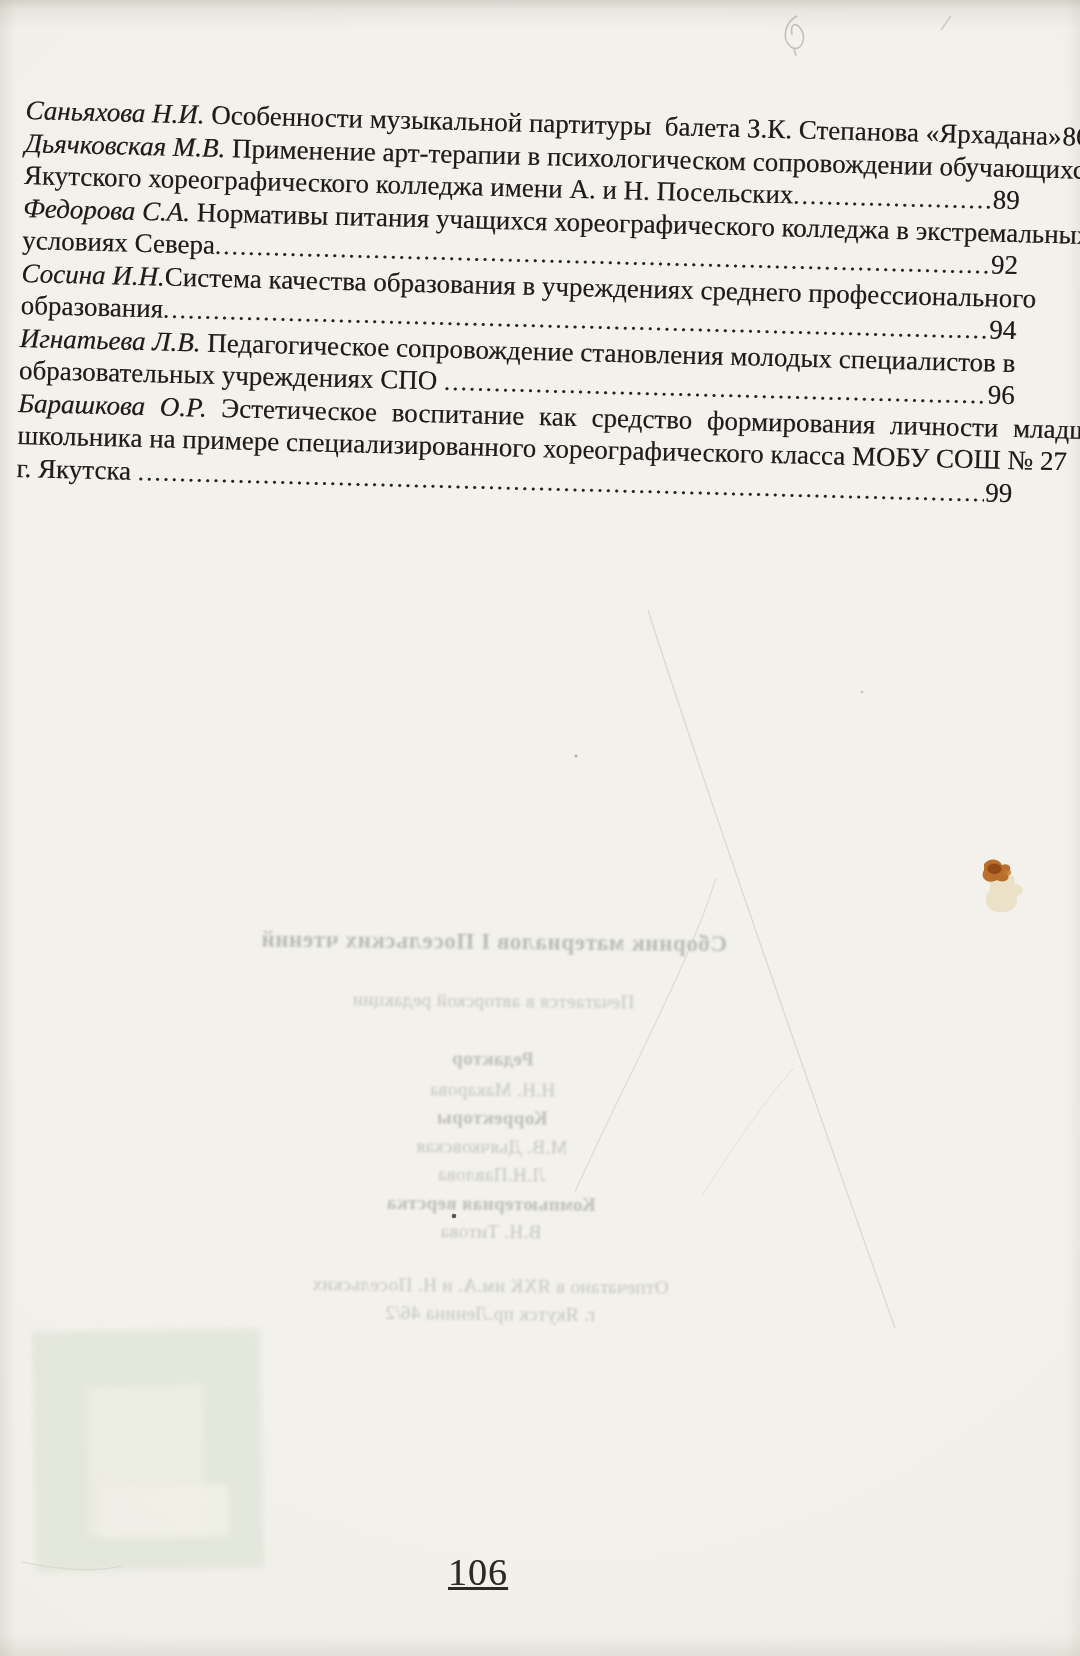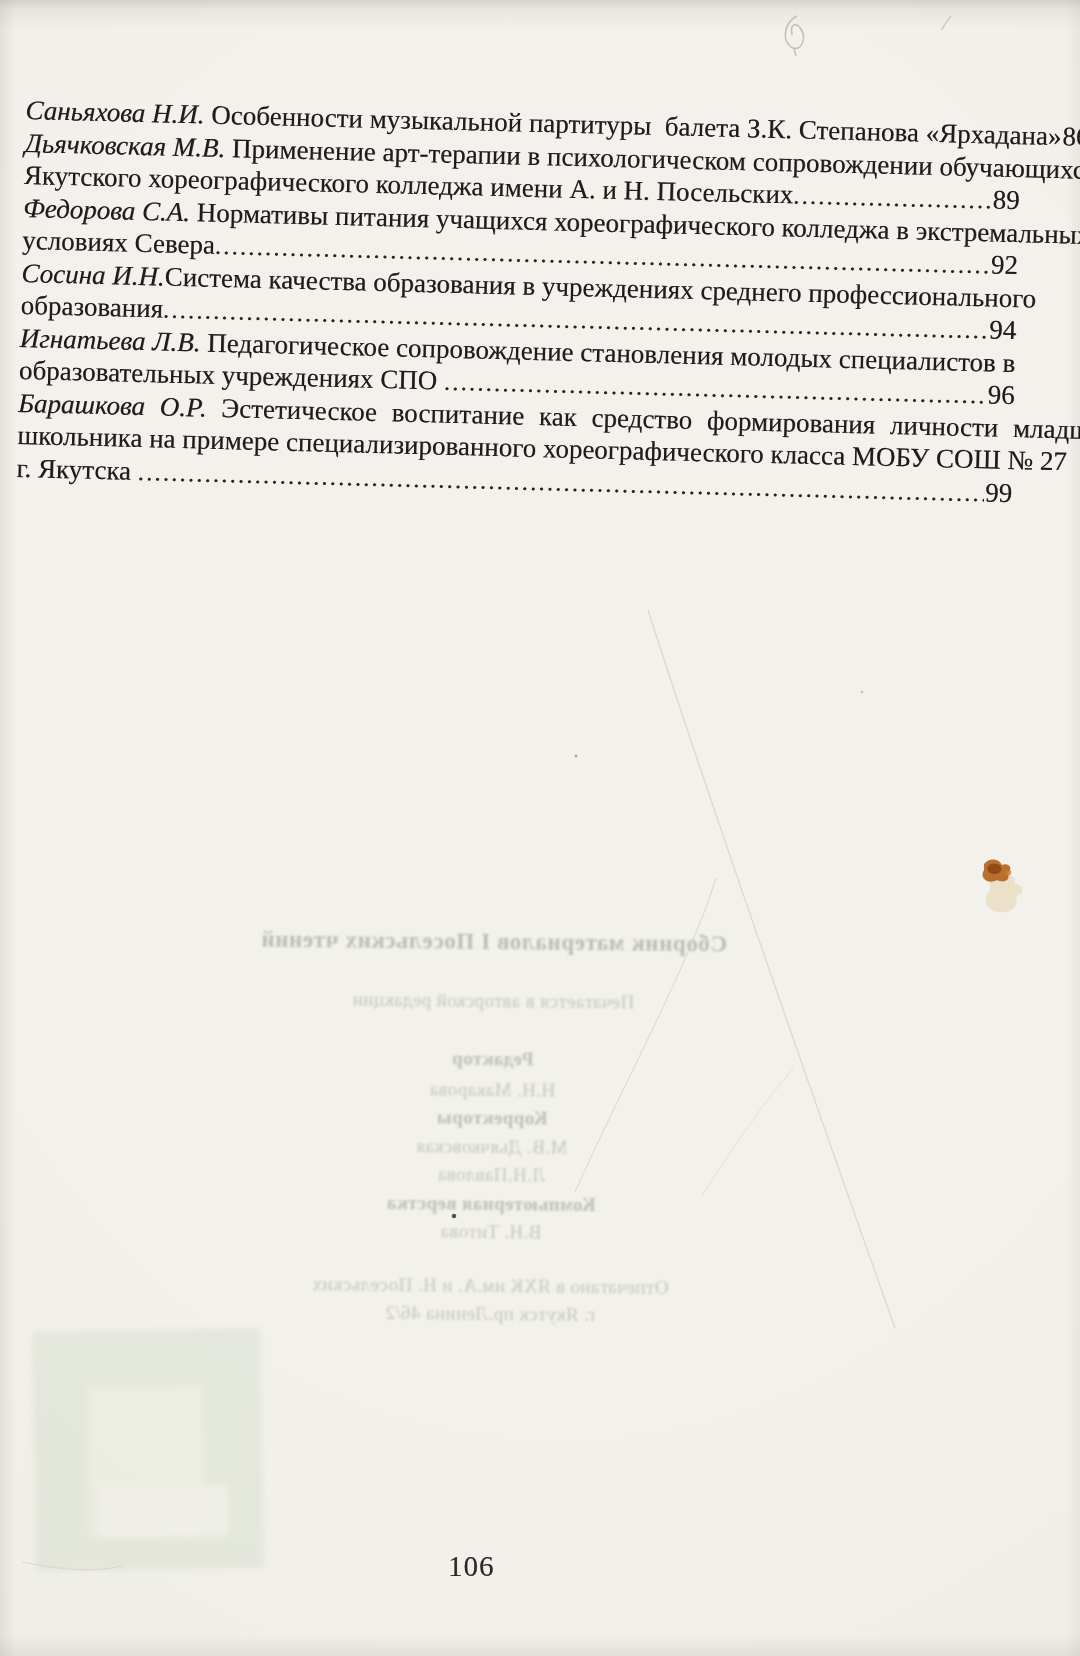--- a/index.html
+++ b/index.html
@@ -43,22 +43,23 @@
   
   .stamp{position:absolute;left:34px;top:1330px;width:228px;height:240px;
     background:#d9e0d1;opacity:.55;filter:blur(3px);transform:rotate(-1deg);}
   .stamp .in1{position:absolute;left:54px;top:56px;width:116px;height:150px;background:#e9ecdf;opacity:.9;}
   .stamp .in2{position:absolute;left:66px;top:156px;width:128px;height:52px;background:#f0f1e8;opacity:.85;}
   
   svg.marks{position:absolute;left:0;top:0;pointer-events:none;}
   
   .folio{
     position:absolute;left:448px;top:1550px;
-    font-size:29px;color:#2c2a27;letter-spacing:1px;
+    font-size:38px;color:#2c2a27;letter-spacing:1px;
     text-shadow:0.3px 0 0 rgba(40,38,35,.5);
+    text-decoration:underline;
   }
 </style>
 </head>
 <body>
 
 <div id="page">
 
   <div class="ghost">
       <div class="g-line g-bold g-title" style="margin-top: 0px;">Сборник материалов I Посельских чтений</div>
       <div class="g-line" style="margin-top: 32px;">Печатается в авторской редакции</div>

